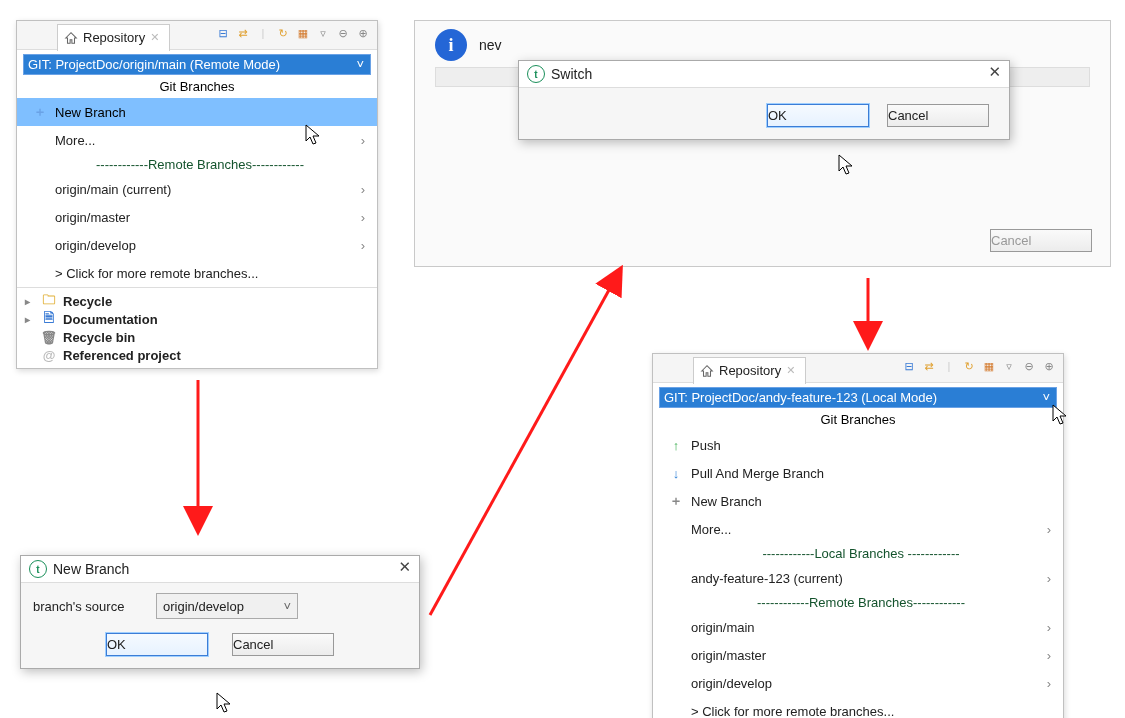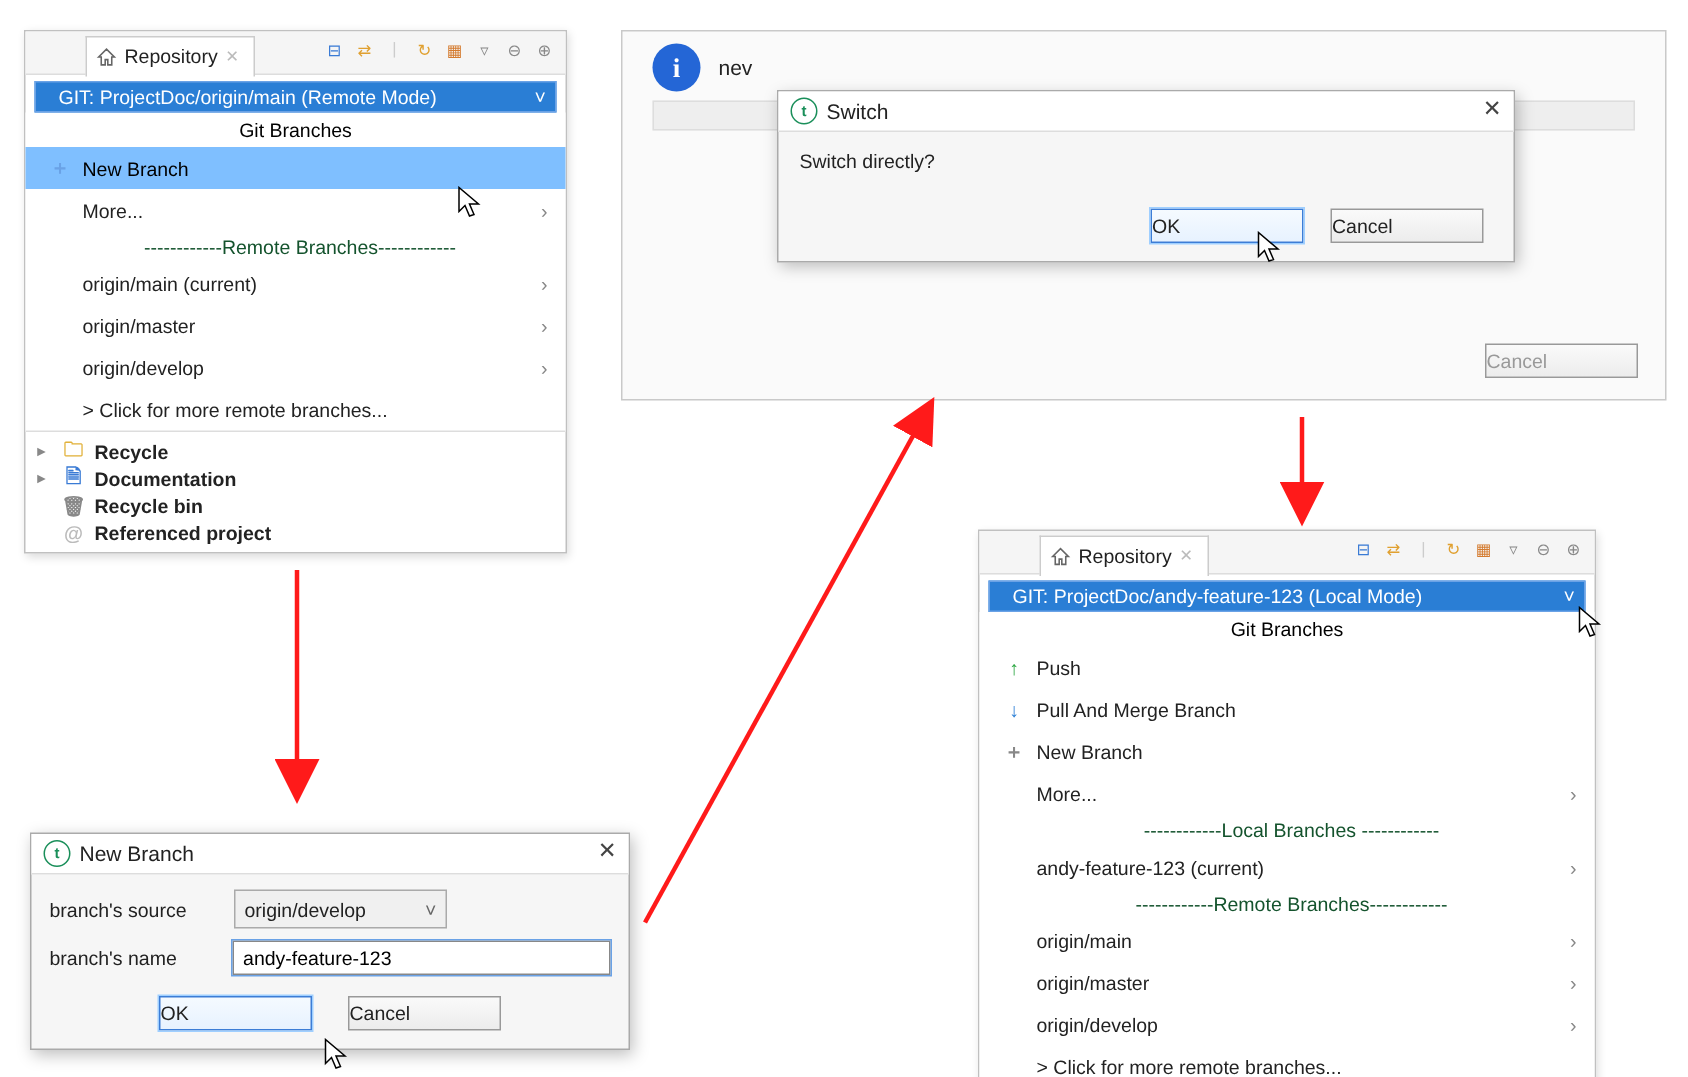--- a/index.html
+++ b/index.html
@@ -57,21 +57,21 @@
   }
   .toolbar-icons span {
     width: 16px; height:16px;
     display:inline-flex; align-items:center; justify-content:center;
     font-size: 11px;
   }
   .sel-bar {
     background: #2a7ed5;
     color: #fff;
     font-size: 13px;
-    padding: 2px 15px;
+    padding: 2px 4px;
     display: flex;
     align-items: center;
     border: 1px solid #6aa2e6;
     position: relative;
   }
   .sel-bar .chev {
     position: absolute;
     right: 6px;
     color: #fff;
   }
@@ -360,24 +360,20 @@
     <span>New Branch</span>
     <span class="closebtn">✕</span>
   </div>
   <div class="body">
     <div class="formrow">
       <label>branch's source</label>
       <div class="select">
         <span>origin/develop</span>
       </div>
     </div>
-    <div class="formrow">
-      <label>branch's name</label>
-      <input type="text" value="andy-feature-123" style="">
-    </div>
     <div class="btnrow">
       <div class="btn focus"><span>OK</span></div>
       <div class="btn"><span>Cancel</span></div>
     </div>
   </div>
 </div>
 
 <div class="cursor" style="left:216px; top:692px;">
   <svg width="20" height="24">
       <path d="M1 1 L1 17 L5 13 L8 20 L11 19 L8 12 L14 12 Z" fill="#fff" stroke="#000" stroke-width="1"></path>
@@ -397,21 +393,20 @@
   </div>
 </div>
 
 <div class="dlg" style="left:518px; top:60px; width:490px; background:#f6f6f6; z-index:30;">
   <div class="titlebar">
     <span style="display:inline-flex;width:16px;height:16px;border:1.5px solid #1a8f5a;border-radius:50%;align-items:center;justify-content:center;color:#1a8f5a;font-size:10px;font-weight:bold;">t</span>
     <span>Switch</span>
     <span class="closebtn">✕</span>
   </div>
   <div class="body">
-    <div style="padding:2px 2px 18px 2px;">Switch directly?</div>
     <div class="btnrow" style="justify-content:flex-end; gap:18px; padding-right:8px;">
       <div class="btn focus"><span>OK</span></div>
       <div class="btn"><span>Cancel</span></div>
     </div>
   </div>
 </div>
 
 <div class="cursor" style="left:838px; top:154px; z-index:60;">
   <svg width="20" height="24">
       <path d="M1 1 L1 17 L5 13 L8 20 L11 19 L8 12 L14 12 Z" fill="#fff" stroke="#000" stroke-width="1"></path>

